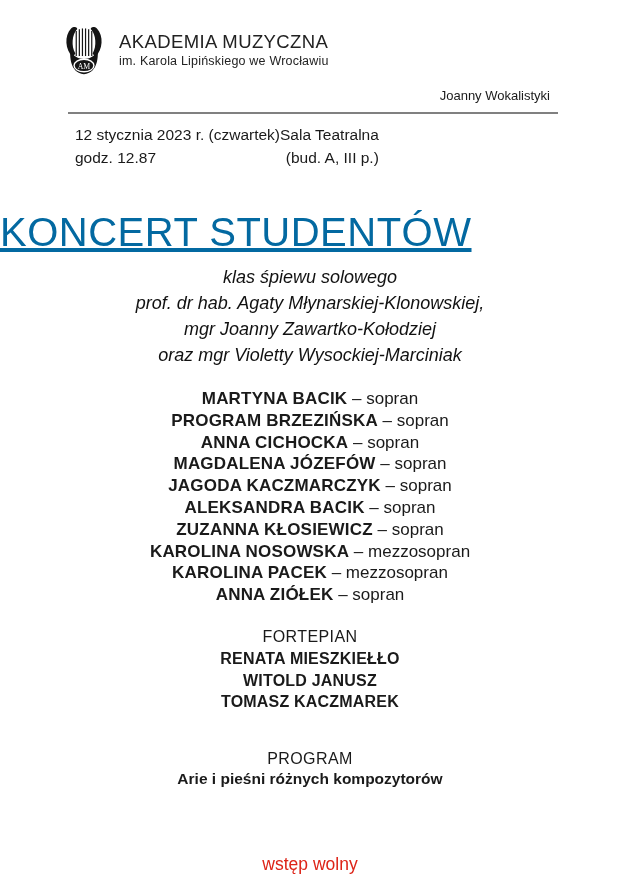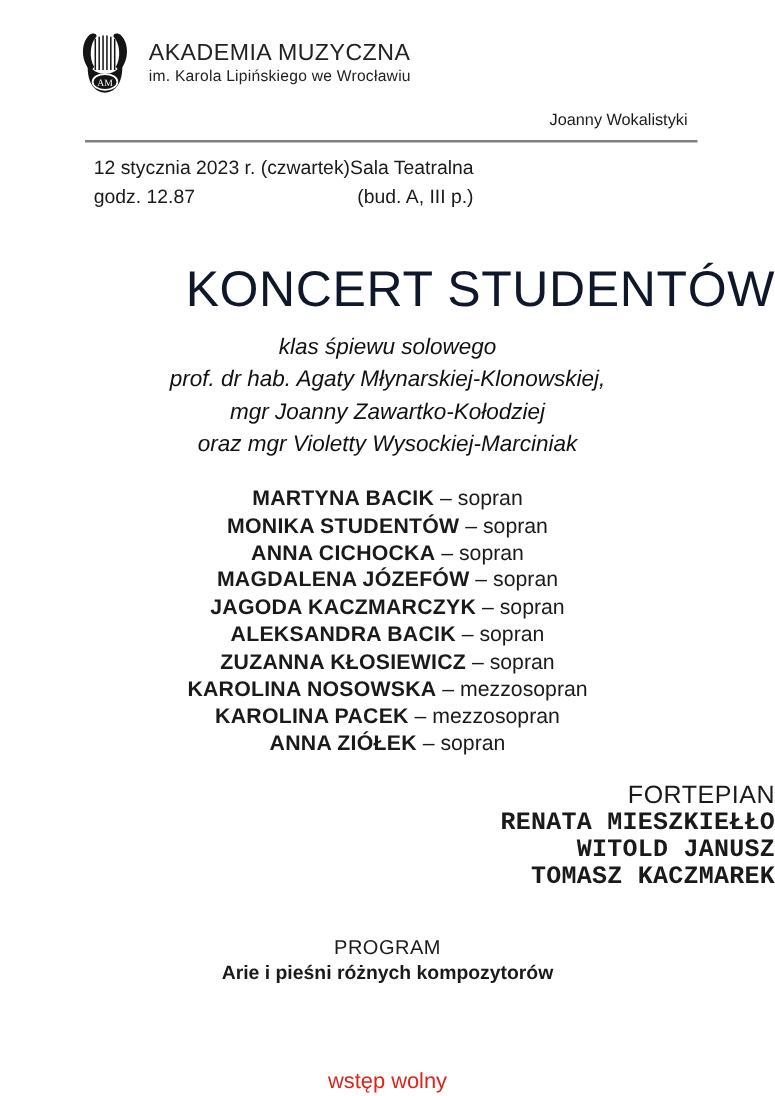--- a/index.html
+++ b/index.html
@@ -58,25 +58,26 @@
   .info {
     display: flex;
     padding: 9px 70px 0 75px;
     font-size: 15.5px;
     line-height: 23px;
   }
   .info-right { text-align: right; }
   
   .title {
     margin: 41px 0 0;
-    text-align: right;
+    text-align: left;
     font-size: 40px;
     font-weight: 400;
     letter-spacing: 0.5px;
-    color: #0f172a;
+    color: #0369a1;
+    text-decoration: underline;
   }
   .subtitle {
     margin-top: 9px;
     text-align: center;
     font-style: italic;
     font-size: 18px;
     line-height: 26px;
     color: #111111;
   }
   
@@ -84,26 +85,26 @@
     margin-top: 20px;
     text-align: center;
     font-size: 17px;
     line-height: 21.8px;
   }
   .performer-row .name { font-weight: bold; letter-spacing: 0.2px; }
   .performer-row .voice { font-weight: 400; }
   
   .piano {
     margin-top: 20px;
-    text-align: right;
-    font-size: 20px;
+    text-align: center;
+    font-size: 16px;
     line-height: 21.8px;
   }
   .piano-heading { font-weight: 400; letter-spacing: 0.4px; }
-  .pianist-row { font-weight: bold; letter-spacing: 0.2px; font-family: Liberation Mono, monospace; }
+  .pianist-row { font-weight: bold; letter-spacing: 0.2px; }
   
   .program {
     margin-top: 36px;
     text-align: center;
     line-height: 19.5px;
   }
   .program-heading { font-size: 16px; letter-spacing: 0.4px; }
   .program-desc { font-size: 15.5px; font-weight: bold; }
   
   .admission {
@@ -167,21 +168,21 @@
     </div>
 
   <div class="performers">
 
       <div class="performer-row">
         <span class="name">MARTYNA BACIK</span>
         <span class="voice">– sopran</span>
       </div>
 
       <div class="performer-row">
-        <span class="name">MONIKA STUDENTÓW</span>
+        <span class="name">PROGRAM BRZEZIŃSKA</span>
         <span class="voice">– sopran</span>
       </div>
 
       <div class="performer-row">
         <span class="name">ANNA CICHOCKA</span>
         <span class="voice">– sopran</span>
       </div>
 
       <div class="performer-row">
         <span class="name">MAGDALENA JÓZEFÓW</span>

